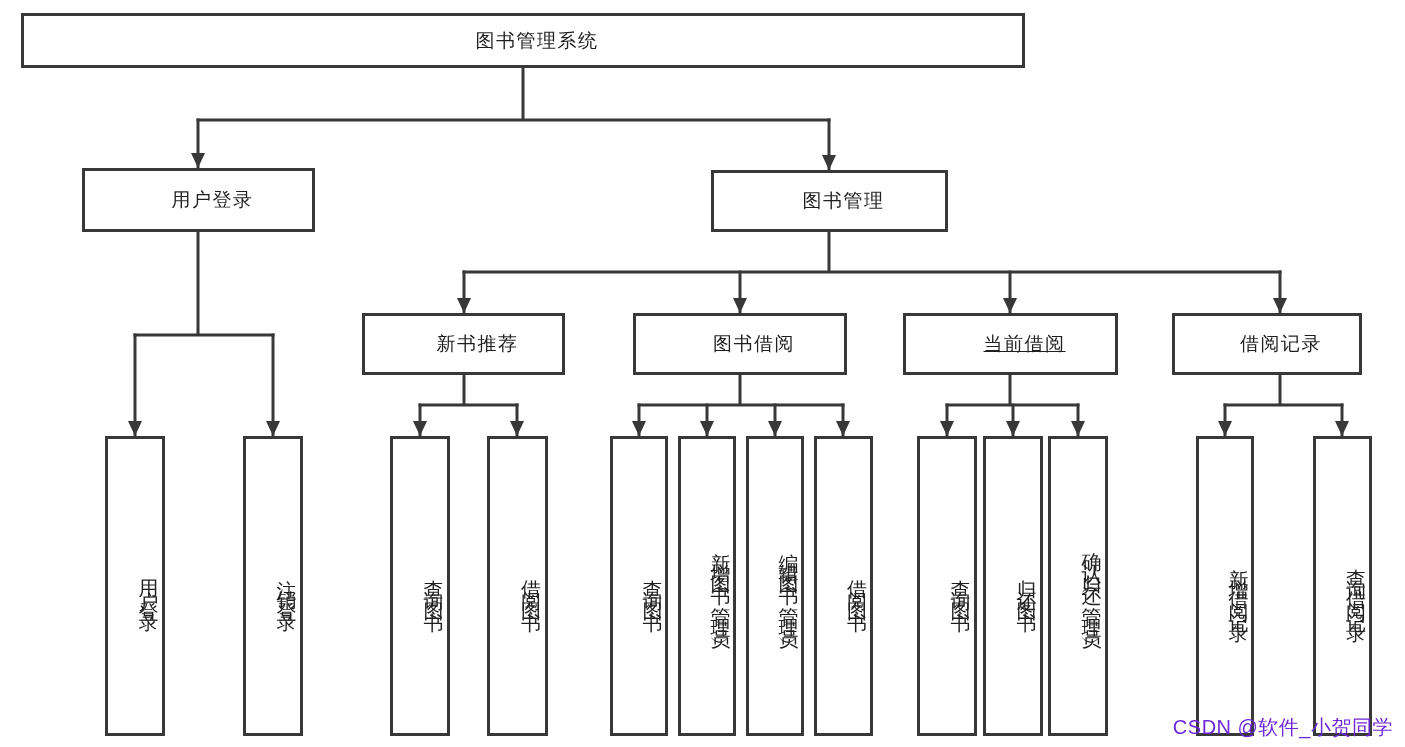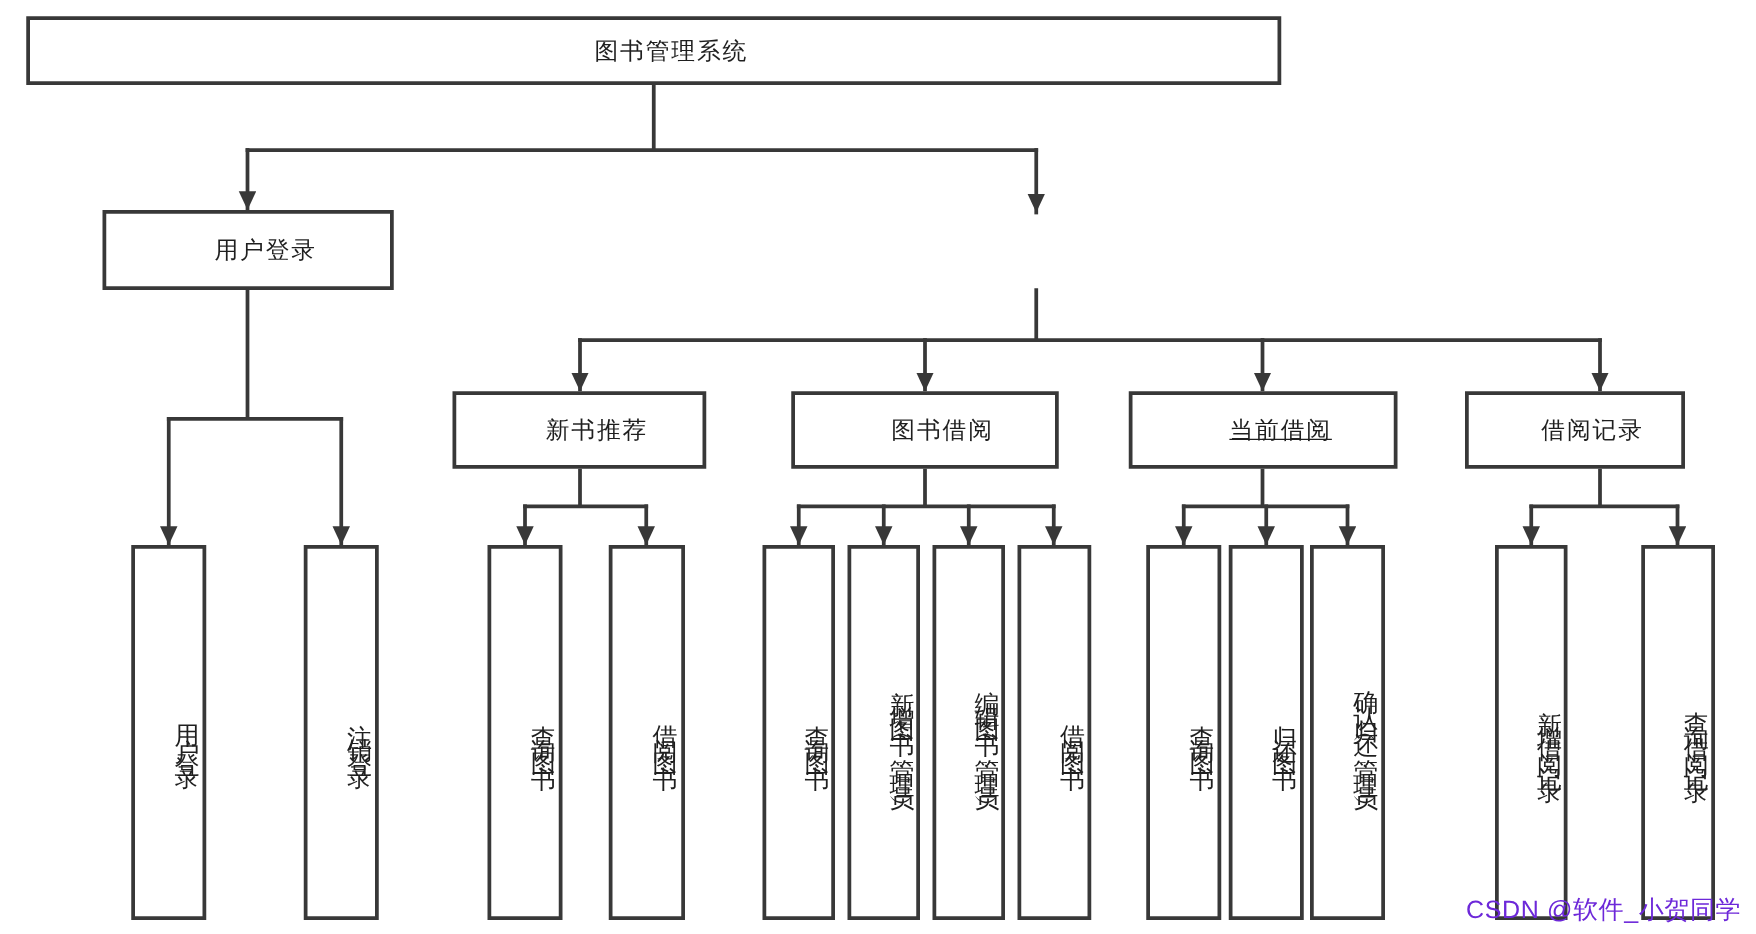--- a/index.html
+++ b/index.html
@@ -72,31 +72,34 @@
     </g>
   </svg>
 
   <div class="node" style="left:21px; top:13px; width:1004px; height:55px;">
     <span class="h-label">图书管理系统</span>
   </div>
 
   <div class="node" style="left:82px; top:168px; width:233px; height:64px;">
     <span class="h-label">用户登录</span>
   </div>
+  <div class="node" style="left:711px; top:170px; width:237px; height:62px;">
+    <span class="h-label">图书管理</span>
+  </div>
 
   <div class="node" style="left:362px; top:313px; width:203px; height:62px;">
     <span class="h-label">新书推荐</span>
   </div>
   <div class="node" style="left:633px; top:313px; width:214px; height:62px;">
     <span class="h-label">图书借阅</span>
   </div>
   <div class="node" style="left:903px; top:313px; width:215px; height:62px;text-decoration:underline;">
     <span class="h-label">当前借阅</span>
   </div>
-  <div class="node" style="left:1172px; top:313px; width:176px; height:62px;">
+  <div class="node" style="left:1172px; top:313px; width:190px; height:62px;">
     <span class="h-label">借阅记录</span>
   </div>
 
   <div class="node" style="left:105px; top:436px; width:60px; height:300px;">
     <span class="v-label">用户登录</span>
   </div>
   <div class="node" style="left:243px; top:436px; width:60px; height:300px;">
     <span class="v-label">注销登录</span>
   </div>
 

